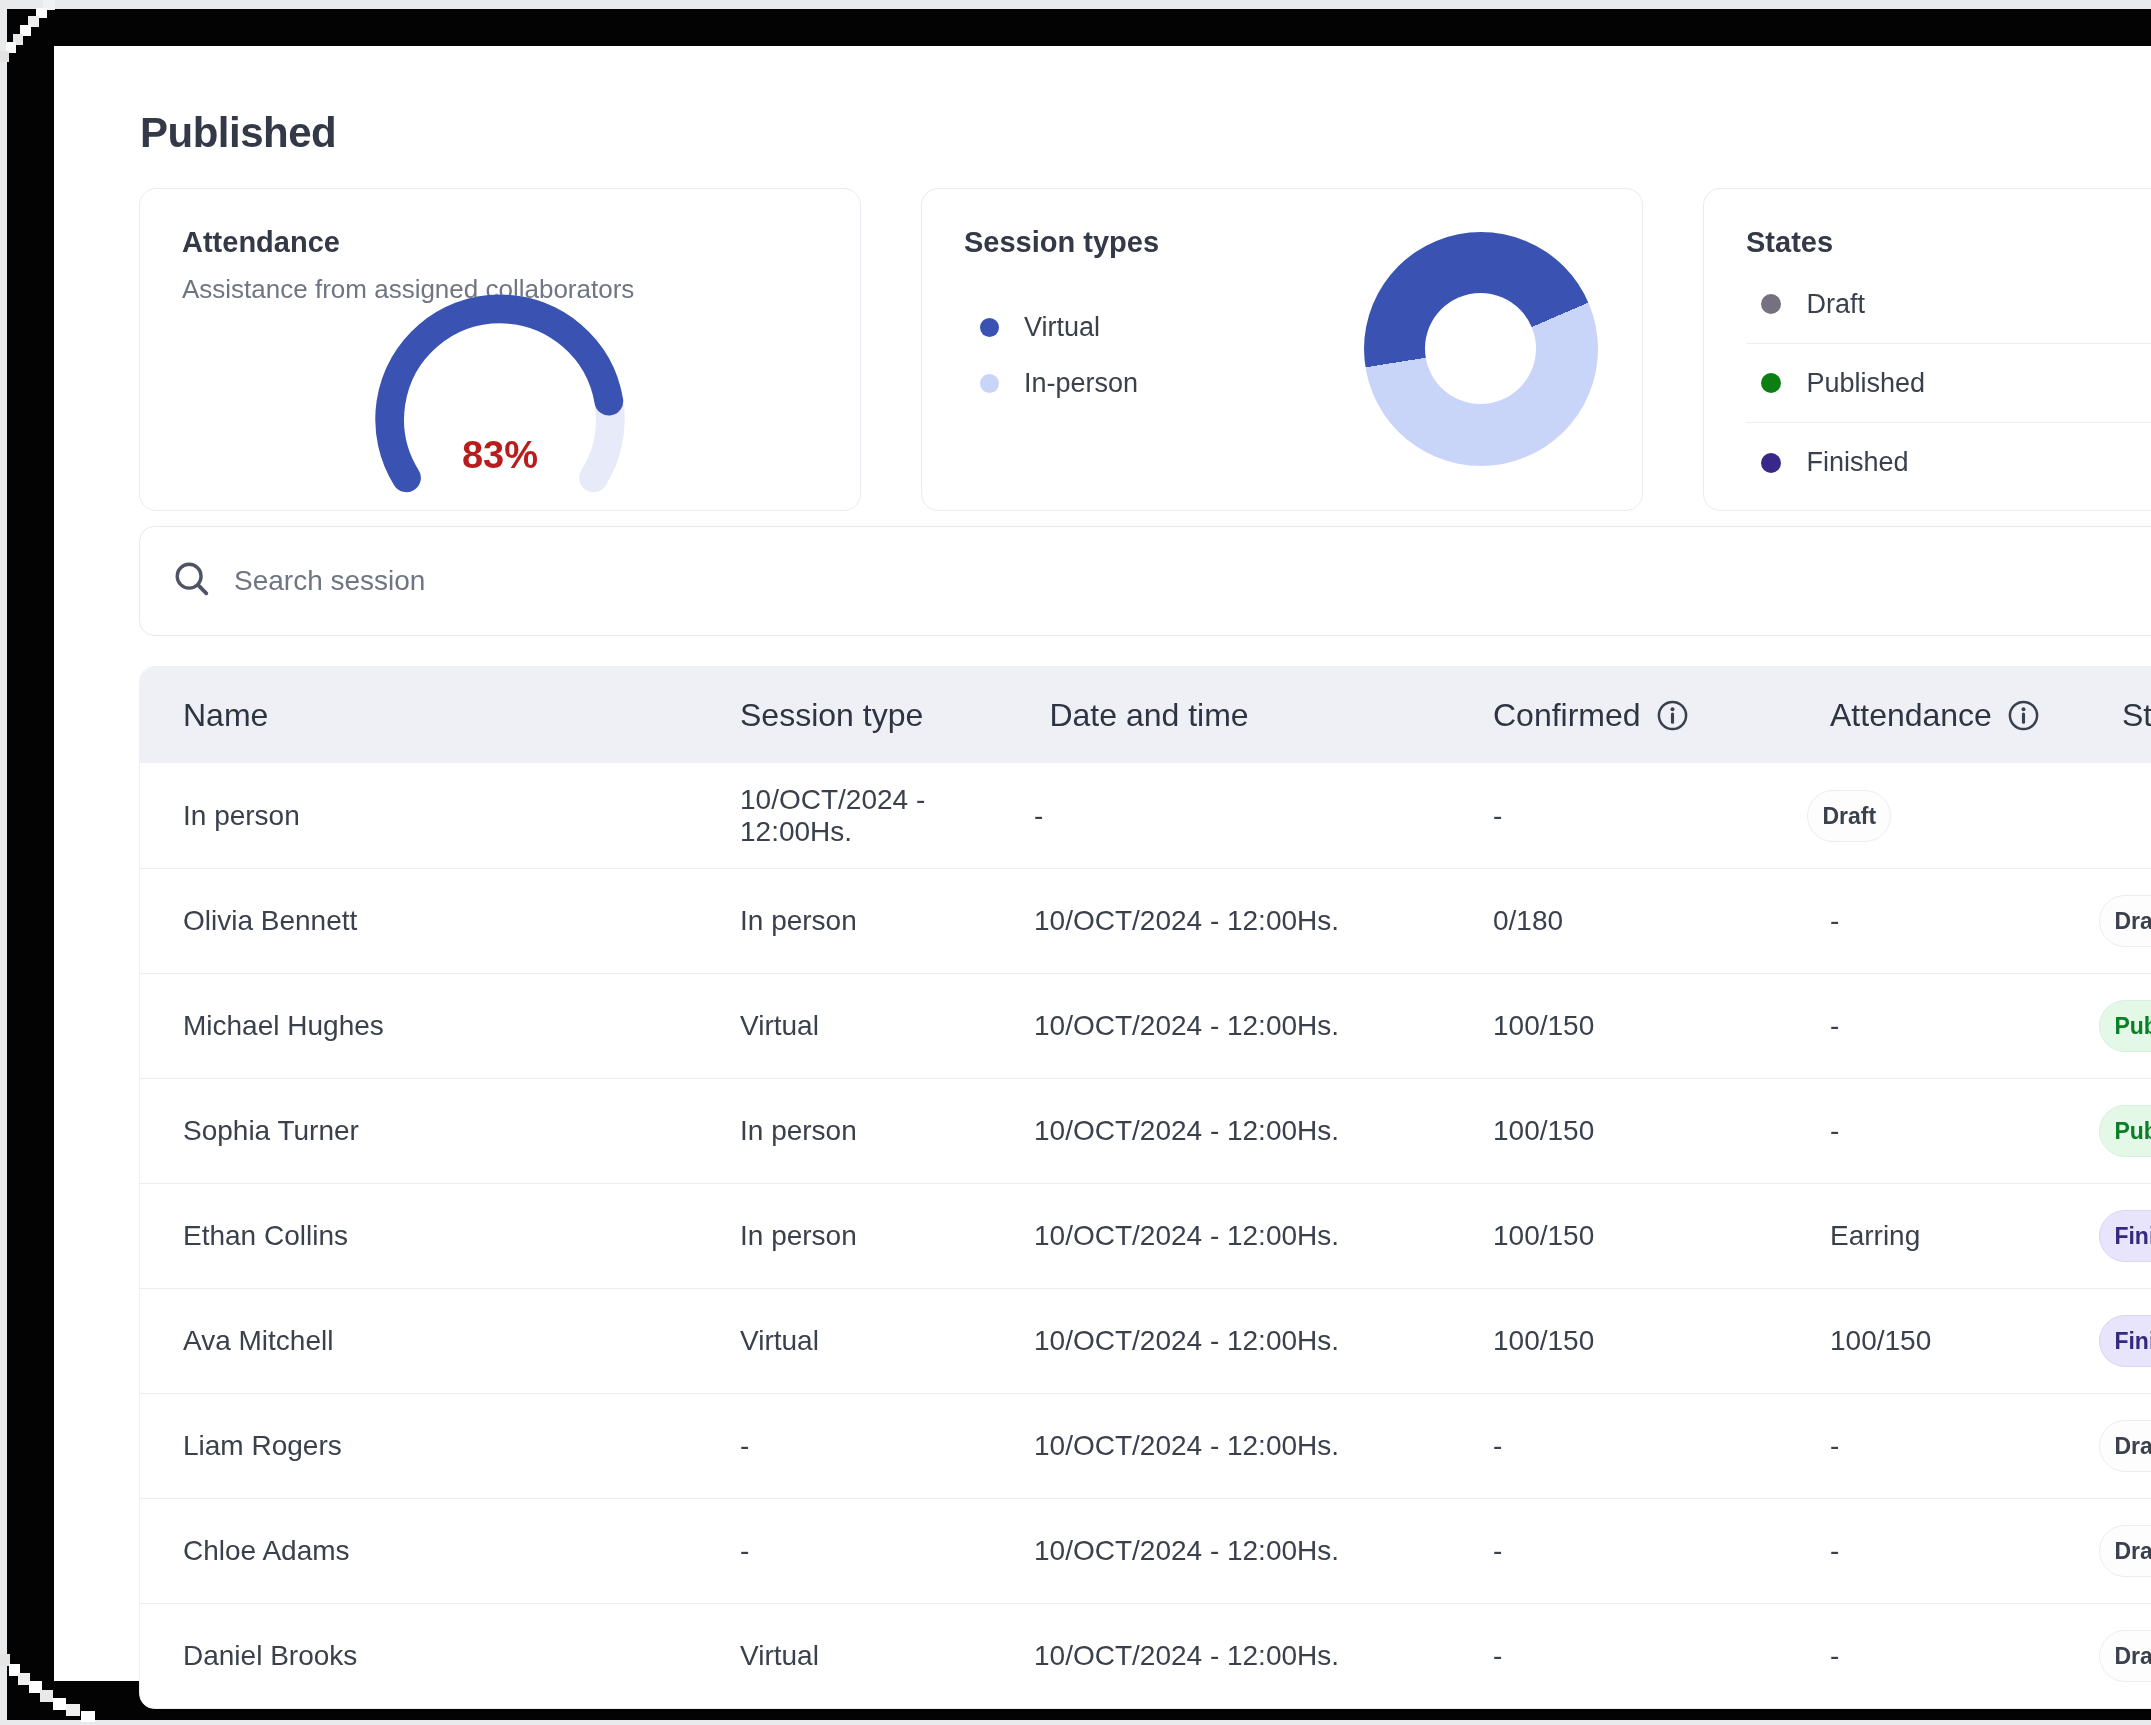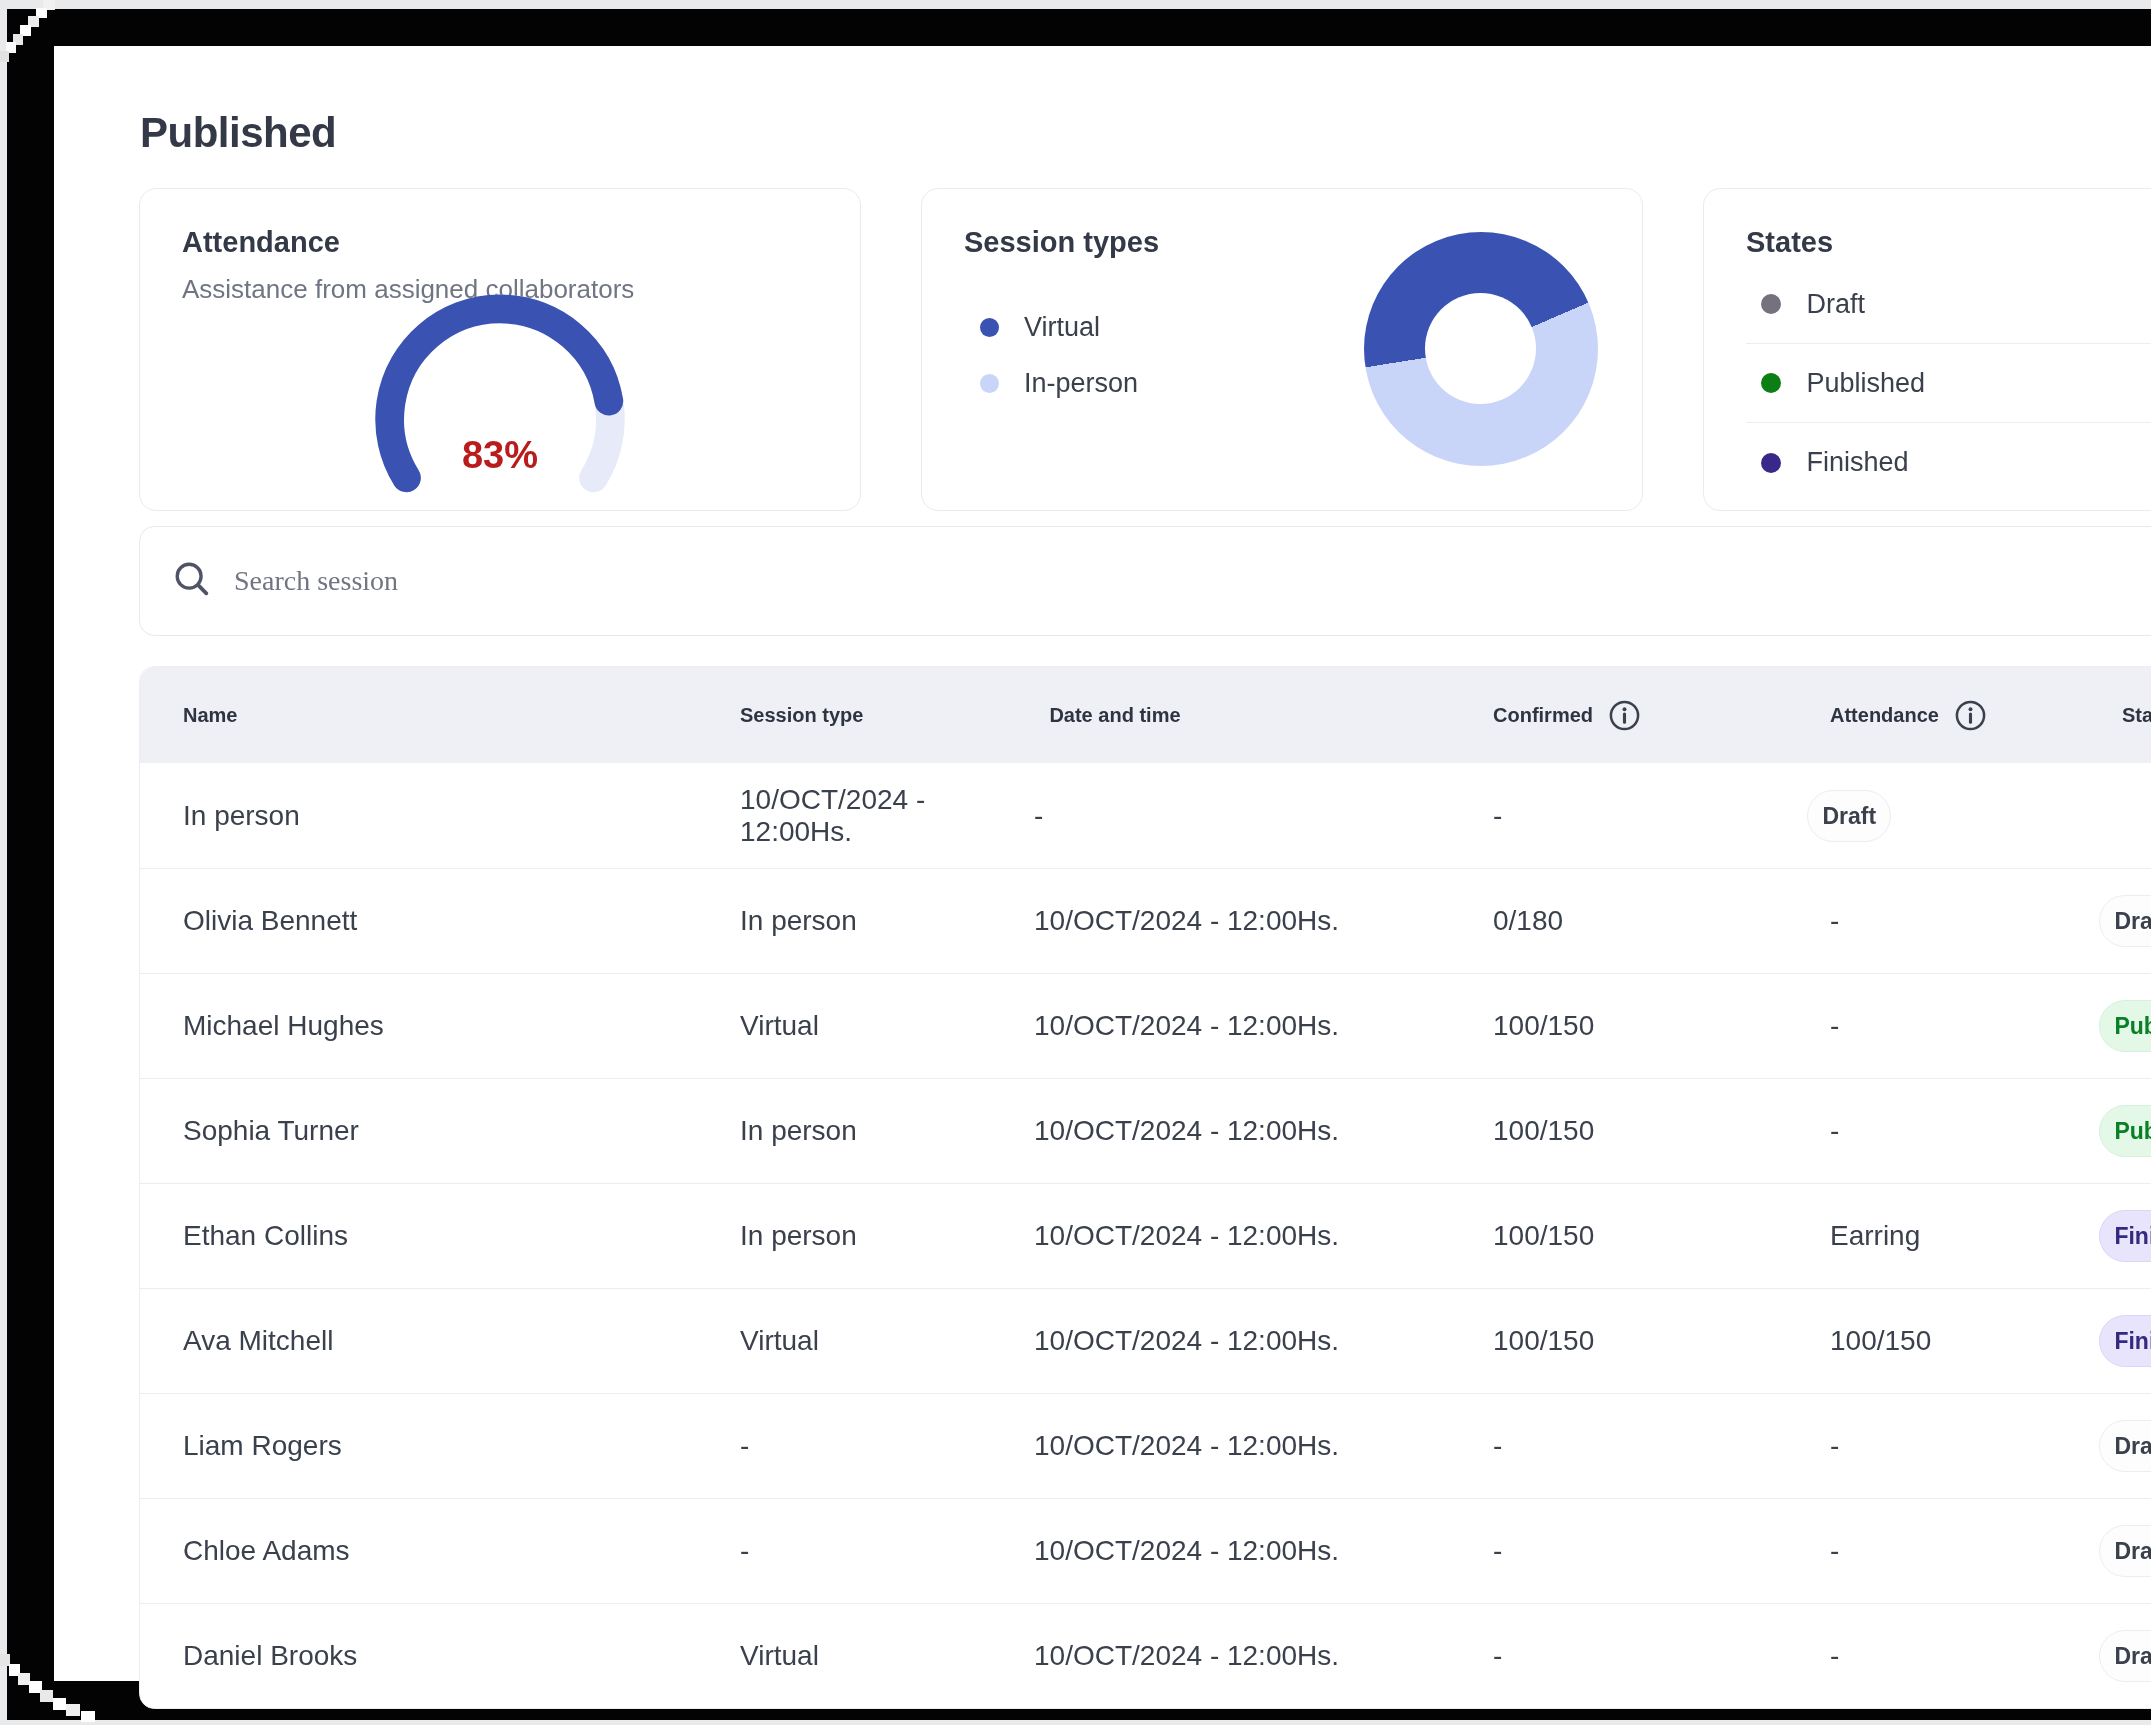--- a/index.html
+++ b/index.html
@@ -52,38 +52,38 @@
   .state-label { font-size:27px; color:#3A404C; }
 
   
   .search-bar {
     position:absolute; left:85px; top:480px; width:2267px; height:110px;
     background:#fff; border:1.4px solid #E7E9EE; border-radius:15.4px;
     display:flex; align-items:center; padding-left:31px;
   }
   .search-bar input {
     border:none; outline:none; margin-left:21px; width:865px;
-    font-family:Liberation Serif, serif; font-size:28px; color:#333947; background:transparent;
+    font-family:Liberation Sans, sans-serif; font-size:28px; color:#333947; background:transparent;
   }
   .search-bar input::placeholder { color:#6F7582; opacity:1; }
 
   
   .table {
     position:absolute; left:85px; top:620px; width:2267px;
     background:#fff; border:1px solid #ECEEF3; border-radius:15.4px;
   }
   .tgrid {
     display:grid;
     grid-template-columns:557px 294px 459px 337px 292px 1fr;
     align-items:center; padding-left:43px;
   }
   .thead {
     height:96px; background:#EFF0F5; border-radius:15.4px 15.4px 0 0;
   }
-  .th { font-size:20px; font-weight:700; color:#2E3441; display:flex; align-items:center; gap:15.4px; }
+  .th { font-size:32px; font-weight:400; color:#2E3441; display:flex; align-items:center; gap:15.4px; }
   .th.th-date { padding-left:15.4px; }
   .trow { height:105px; border-top:1px solid #EBEDF2; }
   .trow:first-of-type { border-top:none; }
   .td { font-size:28px; color:#3A404C; }
   .badge {
     display:inline-block; margin-left:-23px;
     height:52px; line-height:50px; padding:0 14.4px; min-width:75px;
     border-radius:27px; font-size:23px; text-align:center; white-space:nowrap;
   }
   .badge--draft     { background:#FDFDFE; border:1.4px solid #ECEDF3; color:#3A404C; font-weight:600; }

